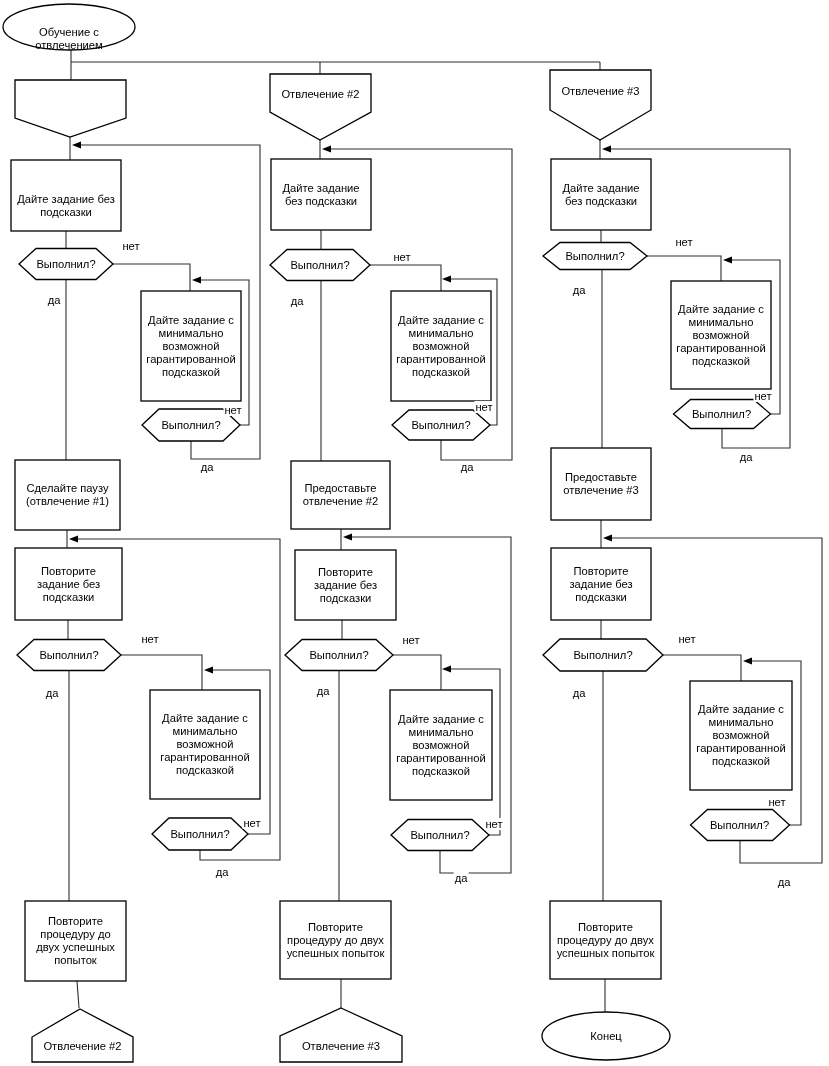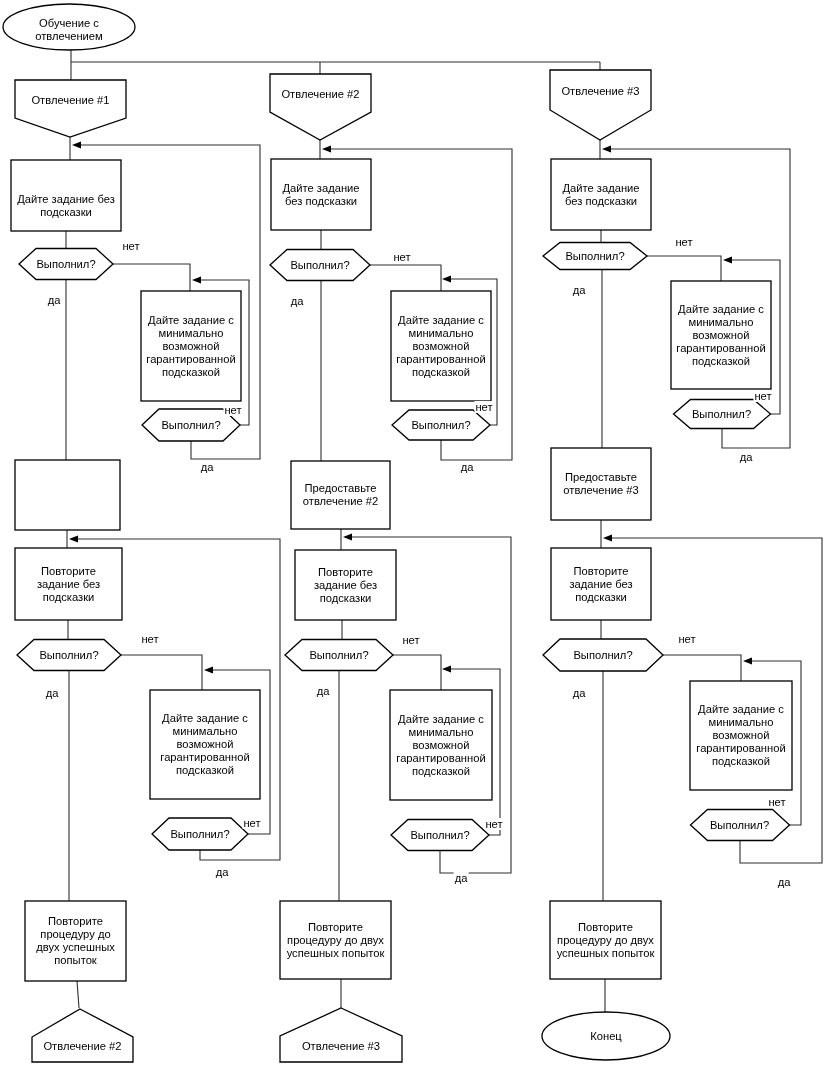--- a/index.html
+++ b/index.html
@@ -126,34 +126,35 @@
     <polygon points="285,655 302,639.5 376,639.5 393,655 376,670.5 302,670.5"></polygon>
     <polygon points="391,835 408,819.5 472,819.5 489,835 472,850.5 408,850.5"></polygon>
 
     <polygon points="543,256 560,242.5 630,242.5 647,256 630,269.5 560,269.5"></polygon>
     <polygon points="673.5,414 690.5,399.5 753.5,399.5 770.5,414 753.5,428.5 690.5,428.5"></polygon>
     <polygon points="543,655 560,639 646,639 663,655 646,671 560,671"></polygon>
     <polygon points="690.5,825 707.5,809.5 772.5,809.5 789.5,825 772.5,840.5 707.5,840.5"></polygon>
   </g>
 </svg>
 
-<div class="node" style="left:9px;top:8px;width:120px;height:44px">Обучение с
+<div class="node" style="left:9px;top:17px;width:120px;height:44px">Обучение с
 отвлечением</div>
 <div class="node" style="left:546px;top:1023px;width:120px;height:26px">Конец</div>
 
-<div class="node" style="left:15px;top:80px;width:111px;height:40px">Отвлечение #1</div>
 <div class="node" style="left:11px;top:160px;width:110px;height:91px">Дайте задание без
 подсказки</div>
 <div class="node" style="left:19px;top:248px;width:94px;height:32px">Выполнил?</div>
 <div class="node" style="left:141px;top:291px;width:100px;height:110px">Дайте задание с
 минимально
 возможной
 гарантированной
 подсказкой</div>
 <div class="node" style="left:142px;top:409px;width:98px;height:32px">Выполнил?</div>
+<div class="node" style="left:15px;top:460px;width:105px;height:70px">Сделайте паузу
+(отвлечение #1)</div>
 <div class="node" style="left:15px;top:548px;width:107px;height:72px">Повторите
 задание без
 подсказки</div>
 <div class="node" style="left:17px;top:639px;width:104px;height:32px">Выполнил?</div>
 <div class="node" style="left:150px;top:690px;width:110px;height:109px">Дайте задание с
 минимально
 возможной
 гарантированной
 подсказкой</div>
 <div class="node" style="left:152px;top:818px;width:96px;height:32px">Выполнил?</div>

